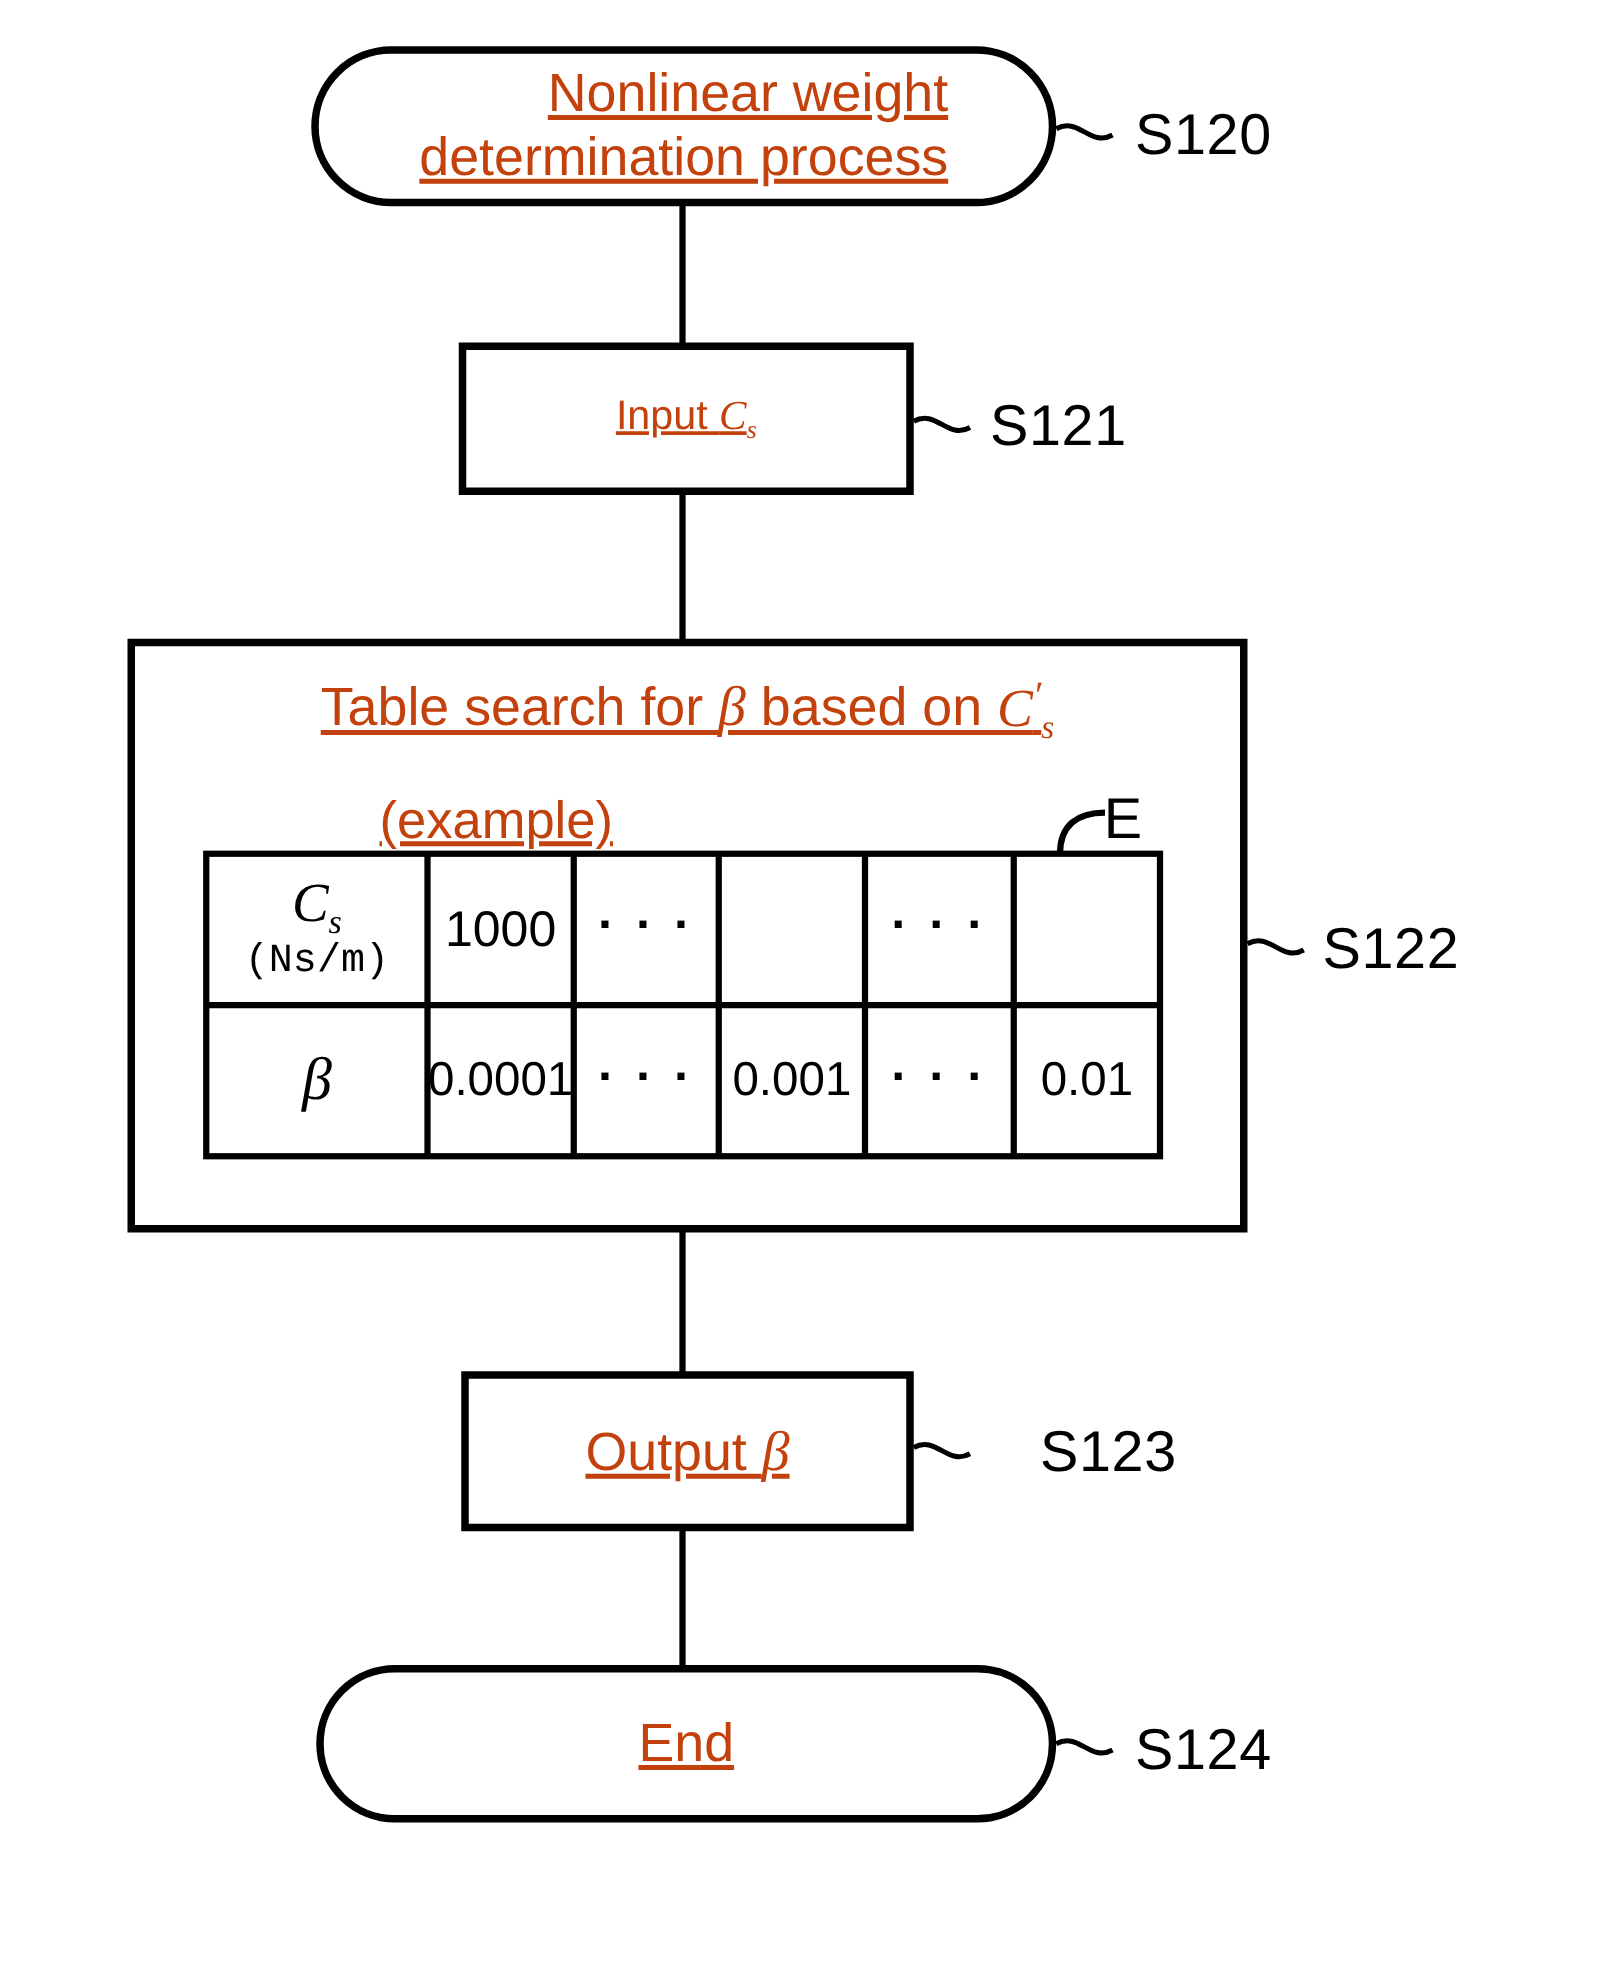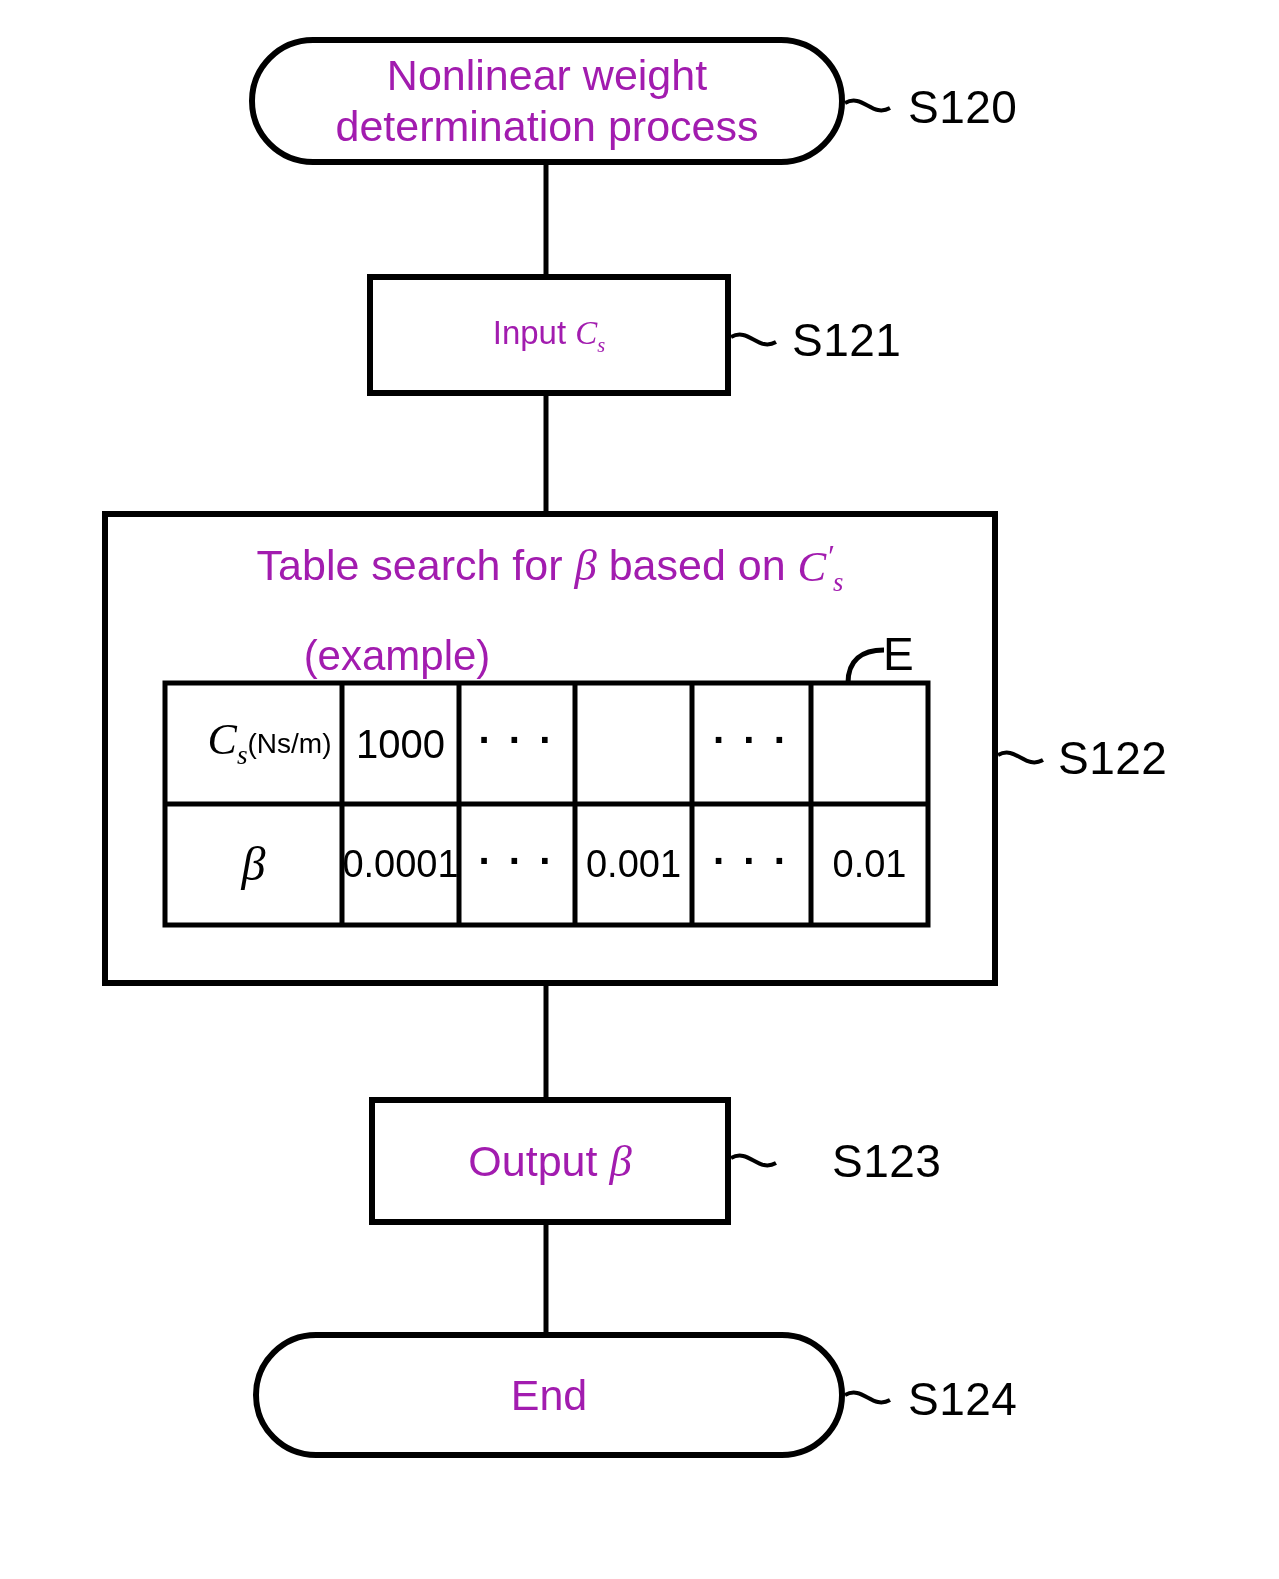--- a/index.html
+++ b/index.html
@@ -21,25 +21,26 @@
     left: 0;
     top: 0;
     width: 1279px;
     height: 1579px;
   }
   .node-text {
     position: absolute;
     display: flex;
     align-items: center;
     justify-content: center;
-    text-align: center;
+    text-align: right;
     font-family: "Liberation Sans", sans-serif;
-    color: #a21caf;
+    color: #c2410c;
     line-height: 1.18;
     white-space: pre-line;
+    text-decoration: underline;
   }
   .step-label {
     position: absolute;
     font-family: "Liberation Sans", sans-serif;
     font-size: 46px;
     letter-spacing: 0.5px;
     color: #000000;
     white-space: nowrap;
   }
   .ref-label {
@@ -146,23 +147,23 @@
   <div class="node-text" style="left:272px; top:630px; width:250px; height:52px; font-size:42px;">(example)</div>
 
   <div class="node-text" style="left:125px; top:536px; width:850px; height:64px; font-size:43px; justify-content:center;">
     <span><span>Table search for </span><span class="greek">β</span><span> based on </span><span class="mathvar"><span>C</span><span class="prime">′</span><sub>s</sub></span></span>
   </div>
 
   <div class="ref-label" style="left:883px; top:627px;">E</div>
 
   <div class="step-label" style="left:1058px; top:731px;">S122</div>
 
-  <div class="tbl-cell" style="left:181px; top:683px; width:177px; height:121px; font-size:40px; ">
+  <div class="tbl-cell" style="left:165px; top:683px; width:177px; height:121px; font-size:40px; flex-direction:column;">
     <span style="display:block; line-height:1;"><span class="mathvar" style="font-size:44px;"><span>C</span><sub>s</sub></span></span>
-    <span style="display:block; font-size:28px; line-height:1.05;">(Ns/m)</span>
+    <span style="display:block; font-size:32px; line-height:1.05;font-family:Liberation Mono, monospace;">(Ns/m)</span>
   </div>
   <div class="tbl-cell" style="left:342px; top:683px; width:117px; height:121px; font-size:40px;">1000</div>
   <div class="tbl-cell dots" style="left:459px; top:683px; width:116px; height:121px;">· · ·</div>
   <div class="tbl-cell dots" style="left:692px; top:683px; width:119px; height:121px;">· · ·</div>
 
   <div class="tbl-cell" style="left:165px; top:804px; width:177px; height:121px;">
     <span class="greek" style="font-size:48px;">β</span>
   </div>
   <div class="tbl-cell" style="left:342px; top:804px; width:117px; height:121px; font-size:38px;">0.0001</div>
   <div class="tbl-cell dots" style="left:459px; top:804px; width:116px; height:121px;">· · ·</div>

